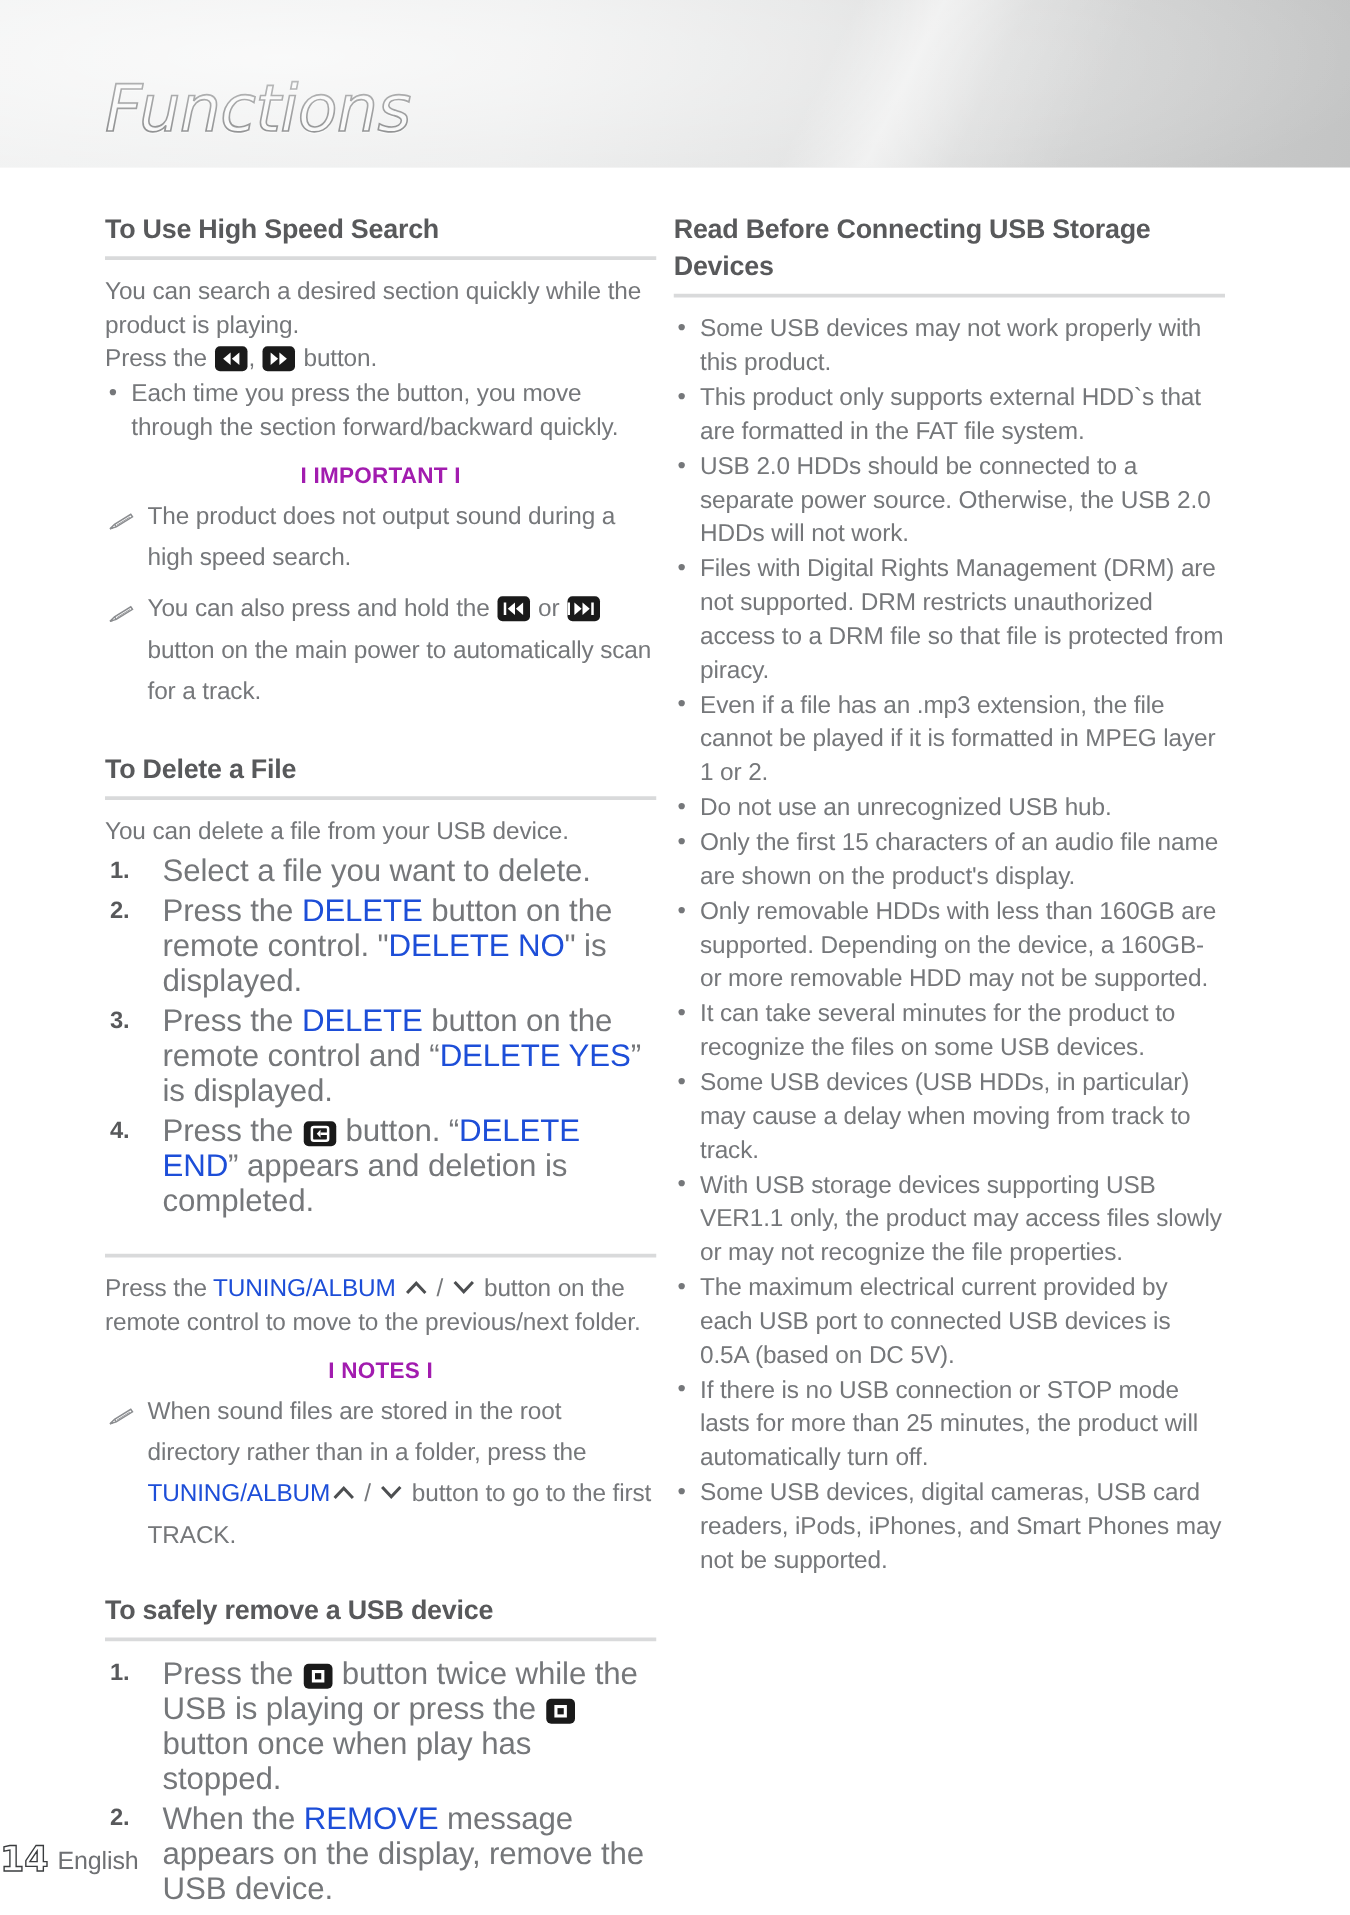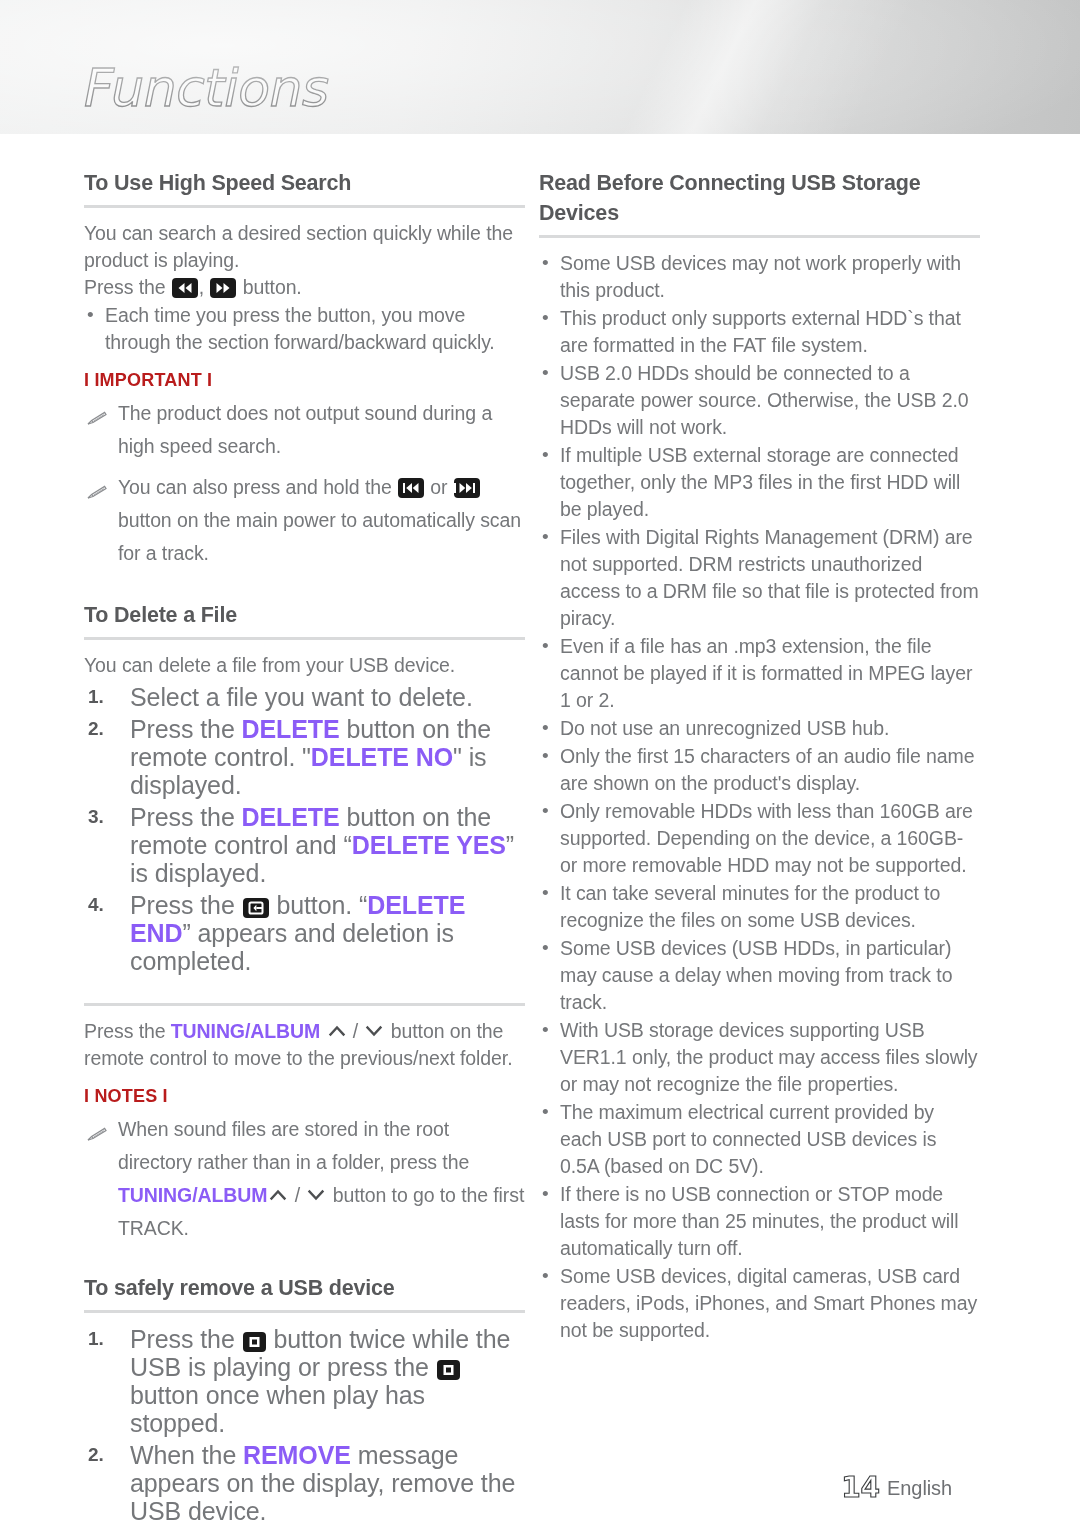--- a/index.html
+++ b/index.html
@@ -137,43 +137,44 @@
     top: 0;
     font-weight: bold;
     font-size: 19px;
     color: #58595b;
   }
 
   
   .note-label {
     font-weight: bold;
     font-size: 18px;
-    color: #b91c1c;
+    color: #a21caf;
     letter-spacing: 0.2px;
     margin: 14px 0 6px 0;
+    text-align: center;
   }
   ul.notes { margin: 0; padding: 0; list-style: none; }
   ul.notes > li {
     position: relative;
     padding-left: 34px;
     font-size: 19.5px;
     line-height: 33px;
     color: #75777a;
     letter-spacing: -0.1px;
     margin-bottom: 8px;
   }
   .pencil {
     position: absolute;
     left: 2px;
     top: 6px;
     width: 22px;
     height: 15px;
   }
 
-  b, .bold { font-weight: bold; color: #8b5cf6; }
+  b, .bold { font-weight: normal; color: #1d4ed8; }
 
   
   .btn {
     display: inline-block;
     vertical-align: -4px;
     width: 26px;
     height: 20px;
     background: #1a1a1a;
     border-radius: 4px;
     position: relative;
@@ -190,21 +191,21 @@
     margin: 0 1px;
   }
   .chev svg { position: absolute; left: 0; top: 0; }
 
   
   .footer {
     position: absolute;
     left: 0;
     bottom: 28px;
     width: 952px;
-    text-align: right;
+    text-align: left;
   }
   .footer .pnum {
     font-family: "DejaVu Sans", sans-serif;
     font-weight: bold;
     font-size: 28px;
     color: transparent;
     -webkit-text-stroke: 1.1px #3a3c3e;
     vertical-align: -2px;
     letter-spacing: 0px;
   }
@@ -351,21 +352,20 @@
 
   <div class="col col-right">
     <div class="sec first">
       <h2 class="sec-title">Read Before Connecting USB Storage Devices</h2>
       <div class="sec-rule"></div>
 
       <ul class="dot" id="usb-bullets">
           <li>Some USB devices may not work properly with this product.</li>
           <li>This product only supports external HDD`s that are formatted in the FAT file system.</li>
           <li>USB 2.0 HDDs should be connected to a separate power source. Otherwise, the USB 2.0 HDDs will not work.</li>
-          <li>If multiple USB external storage are connected together, only the MP3 files in the first HDD will be played.</li>
           <li>Files with Digital Rights Management (DRM) are not supported. DRM restricts unauthorized access to a DRM file so that file is protected from piracy.</li>
           <li>Even if a file has an .mp3 extension, the file cannot be played if it is formatted in MPEG layer 1 or 2.</li>
           <li>Do not use an unrecognized USB hub.</li>
           <li>Only the first 15 characters of an audio file name are shown on the product's display.</li>
           <li>Only removable HDDs with less than 160GB are supported. Depending on the device, a 160GB- or more removable HDD may not be supported.</li>
           <li>It can take several minutes for the product to recognize the files on some USB devices.</li>
           <li>Some USB devices (USB HDDs, in particular) may cause a delay when moving from track to track.</li>
           <li>With USB storage devices supporting USB VER1.1 only, the product may access files slowly or may not recognize the file properties.</li>
           <li>The maximum electrical current provided by each USB port to connected USB devices is 0.5A (based on DC 5V).</li>
           <li>If there is no USB connection or STOP mode lasts for more than 25 minutes, the product will automatically turn off.</li>

